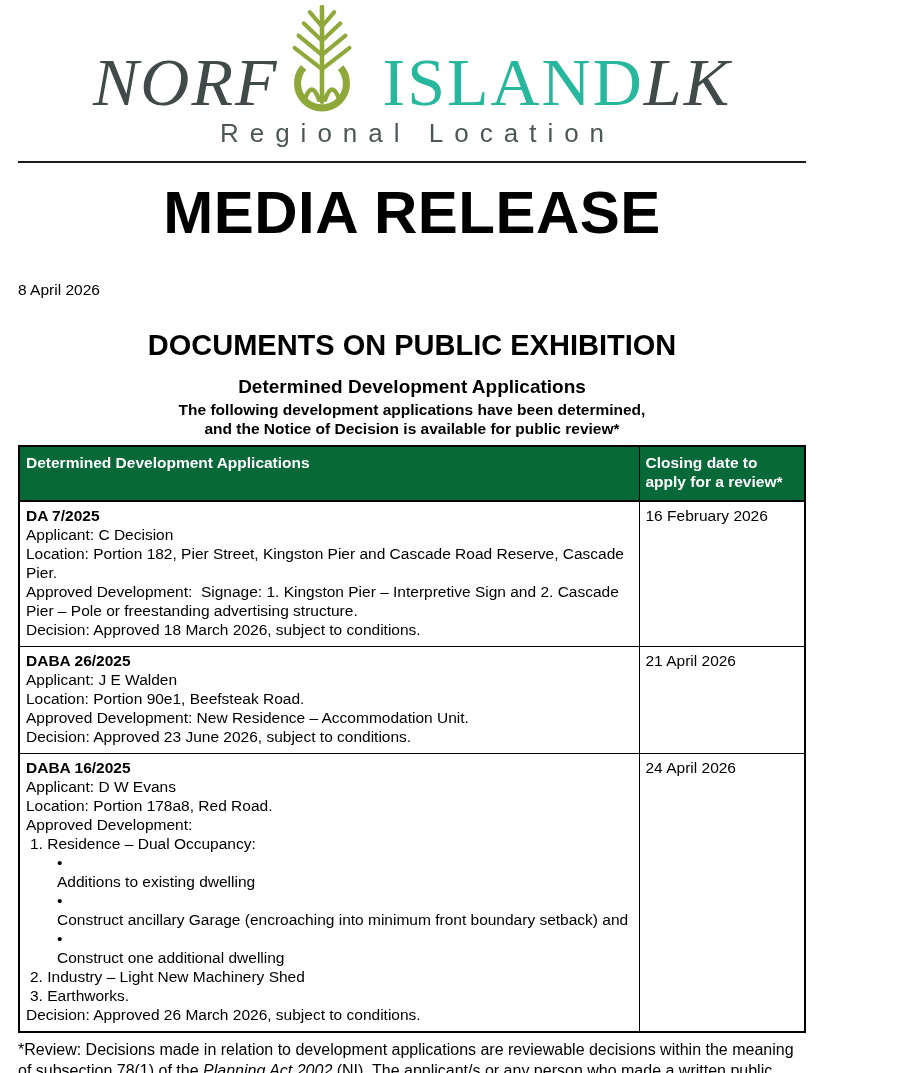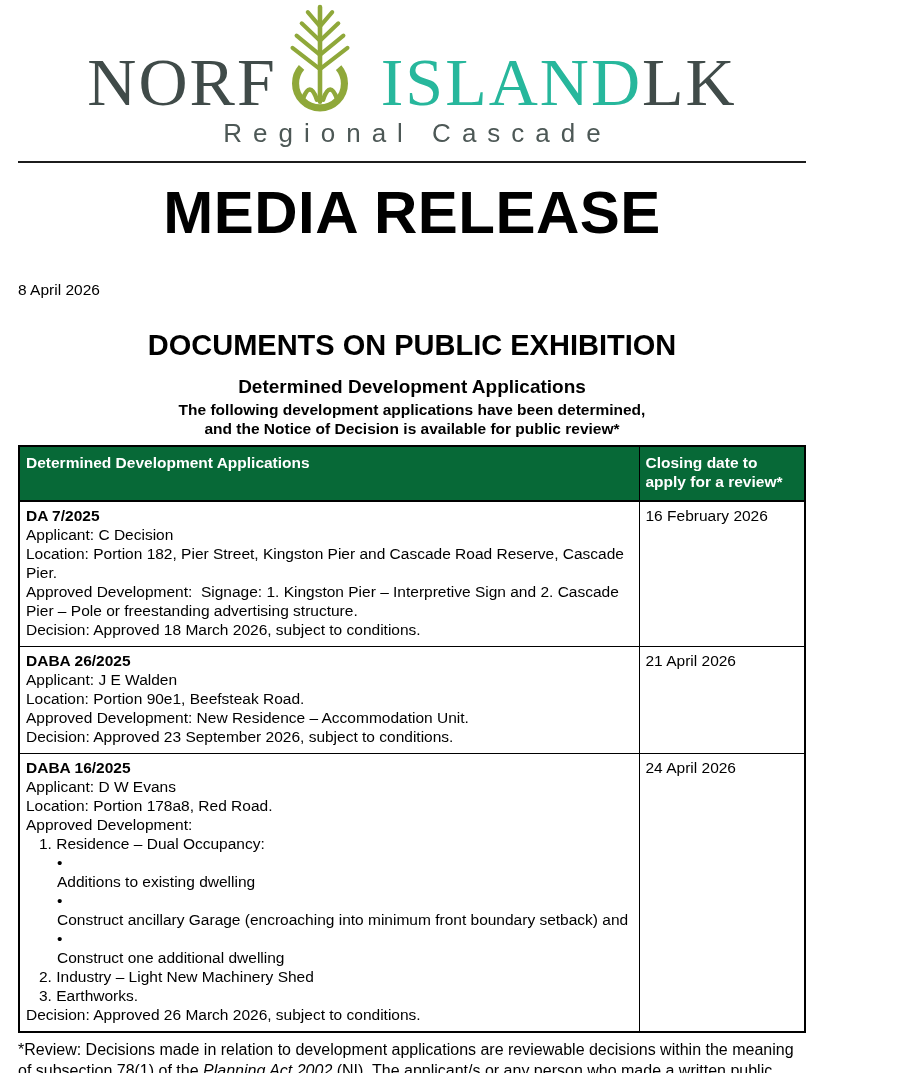--- a/index.html
+++ b/index.html
@@ -13,21 +13,21 @@
 
   
   .logo-row {
     display: flex; justify-content: center; align-items: flex-end;
     margin-top: 4px; height: 112px;
   }
   .logo-word {
     font-family: "Liberation Serif", serif;
     font-size: 68px; line-height: 1; letter-spacing: 2px; font-weight: 400;
   }
-  .logo-charcoal { color: #404b49; }
+  .logo-charcoal { color: #404b49; font-style: italic; }
   .logo-teal { color: #27b79c; margin-left: 18px; }
   .tree-svg { display: block; margin: 0 -3px; }
   .logo-subtitle {
     text-align: center; margin-top: 2px; padding-left: 11px;
     font-size: 26px; letter-spacing: 11px; color: #4d5856; font-weight: 400;
   }
   .rule { border-top: 2px solid #1c1c1c; margin-top: 12px; width: 788px; }
 
   
   .page-title {
@@ -47,21 +47,21 @@
   table.apps th, table.apps td {
     border: 1px solid #000; vertical-align: top; text-align: left;
     font-size: 15.5px; line-height: 19px; padding: 4px 6px 7px 6px;
   }
   table.apps thead th {
     background: #076937; color: #fff; font-weight: bold;
     border-bottom: 2px solid #000; padding-top: 6px; padding-bottom: 9px;
   }
   .app-id { font-weight: bold; }
   .cell-line { white-space: pre-wrap; }
-  .num-line { margin-left: 13px; }
+  .num-line { margin-left: 4px; }
   .bullet-row { display: flex; margin-left: 31px; flex-direction: column; }
   .bullet-dot { flex: none; width: 26px; }
   .bullet-dot::before { content: "\2022"; }
   .bullet-text { flex: 1; }
 
   
   .footnote { margin-top: 7px; width: 788px; font-size: 16px; line-height: 20.5px; }
   .footnote em { font-style: italic; }
   .footnote a { color: #0563c1; text-decoration: underline; cursor: pointer; }
 </style>
@@ -79,21 +79,21 @@
         <path d="M45,36 L27,19 M45,36 L63,19" stroke-width="4"></path>
         <path d="M45,50 L22,31 M45,50 L68,31" stroke-width="4"></path>
         <path d="M45,64 L18,43 M45,64 L72,43" stroke-width="4"></path>
         <circle cx="45" cy="78" r="24" stroke-width="7" stroke-dasharray="92 41 18" stroke-linecap="butt"></circle>
         <path d="M28,94 Q35,74 42,94" stroke-width="4.5"></path>
         <path d="M48,94 Q55,74 62,94" stroke-width="4.5"></path>
       </svg>
       <span class="logo-word logo-teal">ISLAND</span>
       <span class="logo-word logo-charcoal">LK</span>
     </div>
-    <div class="logo-subtitle">Regional Cascade</div>
+    <div class="logo-subtitle">Regional Location</div>
   </header>
 
   <div class="rule"></div>
 
   <h1 class="page-title">MEDIA RELEASE</h1>
 
   <div class="release-date">8 April 2026</div>
 
   <h2 class="section-heading">DOCUMENTS ON PUBLIC EXHIBITION</h2>
   <h3 class="section-subheading">Determined Development Applications</h3>
@@ -123,21 +123,21 @@
           <div class="cell-line">Decision: Approved 18 March 2026, subject to conditions.</div>
         </td>
         <td>16 February 2026</td>
       </tr>
       <tr>
         <td>
           <div class="app-id">DABA 26/2025</div>
           <div class="cell-line">Applicant: J E Walden</div>
           <div class="cell-line">Location: Portion 90e1, Beefsteak Road.</div>
           <div class="cell-line">Approved Development: New Residence – Accommodation Unit.</div>
-          <div class="cell-line">Decision: Approved 23 September 2026, subject to conditions.</div>
+          <div class="cell-line">Decision: Approved 23 June 2026, subject to conditions.</div>
         </td>
         <td>21 April 2026</td>
       </tr>
       <tr>
         <td>
           <div class="app-id">DABA 16/2025</div>
           <div class="cell-line">Applicant: D W Evans</div>
           <div class="cell-line">Location: Portion 178a8, Red Road.</div>
           <div class="cell-line">Approved Development:</div>
           <div class="num-line cell-line">1. Residence – Dual Occupancy:</div>

